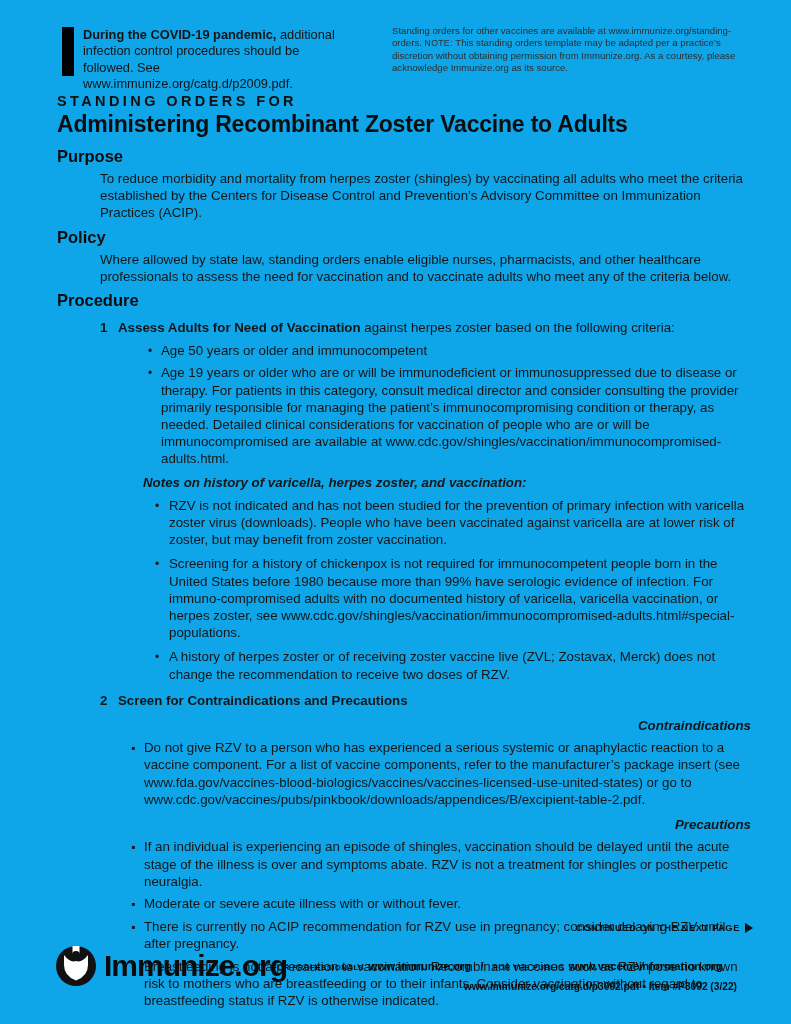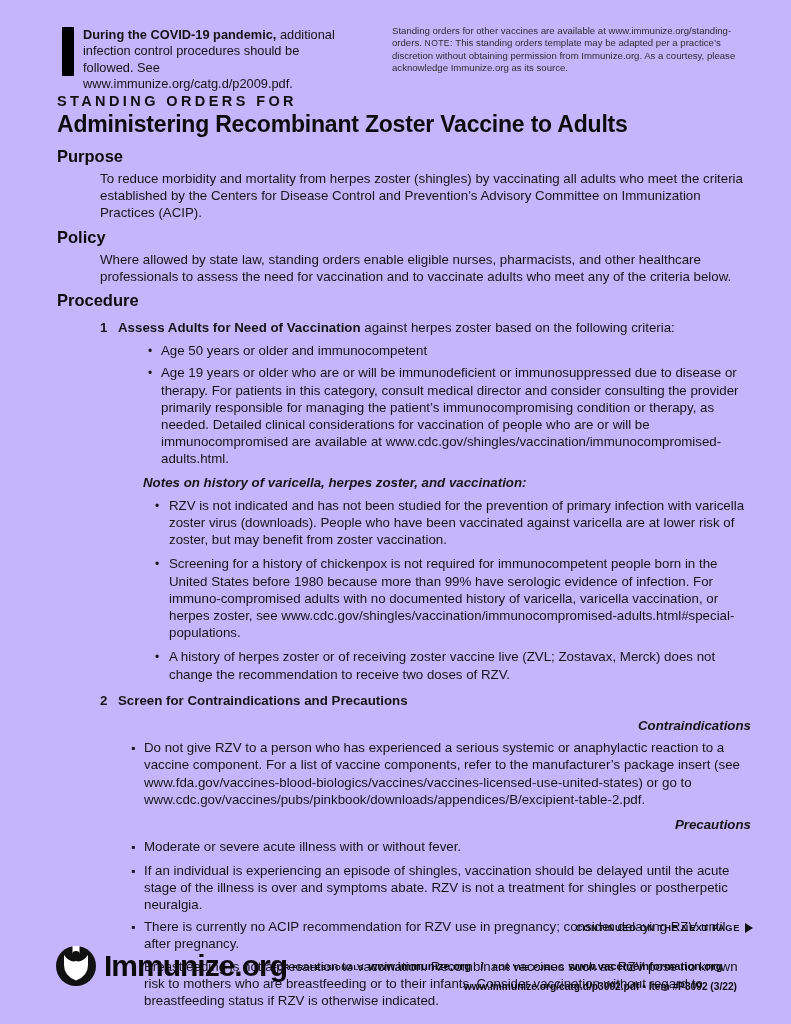--- a/index.html
+++ b/index.html
@@ -1,18 +1,18 @@
 <!DOCTYPE html>
 <html><head>
 <meta charset="utf-8">
 <style>
   * { box-sizing: border-box; }
   html,body { margin:0; padding:0; }
   body { font-family:"Liberation Sans", sans-serif; background:#ffffff; }
-  .page { position:relative; width:791px; height:1024px; background:#c4b5fd; color:#1a1a1a; overflow:hidden; margin:0 auto; }
+  .page { position:relative; width:791px; height:1024px; background:#0ea5e9; color:#1a1a1a; overflow:hidden; margin:0 auto; }
 
   
   .covid-wrap { position:absolute; left:62px; top:27px; display:flex; gap:9px; }
   .covid-bar { width:12px; height:49px; background:#000; flex:none; }
   .covid-text { margin:0; width:266px; font-size:12.8px; line-height:16.4px; color:#141414; }
   .covid-text b { font-weight:bold; }
 
   
   .source-note { position:absolute; left:392px; top:25px; width:352px; margin:0; font-size:9.6px; line-height:12.4px; color:#2e2e2e; }
   .note-label { font-size:8.6px; letter-spacing:.4px; }
@@ -111,25 +111,25 @@
 
     <p class="sub-h">Contraindications</p>
     <div class="b1">
         <span class="mk sq"></span>
         <span>Do not give RZV to a person who has experienced a serious systemic or anaphylactic reaction to a vaccine component. For a list of vaccine components, refer to the manufacturer’s package insert (see www.fda.gov/vaccines-blood-biologics/vaccines/vaccines-licensed-use-united-states) or go to www.cdc.gov/vaccines/pubs/pinkbook/downloads/appendices/B/excipient-table-2.pdf.</span>
       </div>
 
     <p class="sub-h">Precautions</p>
     <div class="b1">
         <span class="mk sq"></span>
-        <span>Moderate or severe acute illness with or without fever.</span>
+        <span>If an individual is experiencing an episode of shingles, vaccination should be delayed until the acute stage of the illness is over and symptoms abate. RZV is not a treatment for shingles or postherpetic neuralgia.</span>
       </div>
     <div class="b1">
         <span class="mk sq"></span>
-        <span>If an individual is experiencing an episode of shingles, vaccination should be delayed until the acute stage of the illness is over and symptoms abate. RZV is not a treatment for shingles or postherpetic neuralgia.</span>
+        <span>Moderate or severe acute illness with or without fever.</span>
       </div>
     <div class="b1">
         <span class="mk sq"></span>
         <span>There is currently no ACIP recommendation for RZV use in pregnancy; consider delaying RZV until after pregnancy.</span>
       </div>
     <div class="b1">
         <span class="mk sq"></span>
         <span>Breastfeeding is not a precaution to vaccination. Recombinant vaccines such as RZV pose no known risk to mothers who are breastfeeding or to their infants. Consider vaccination without regard to breastfeeding status if RZV is otherwise indicated.</span>
       </div>
 

